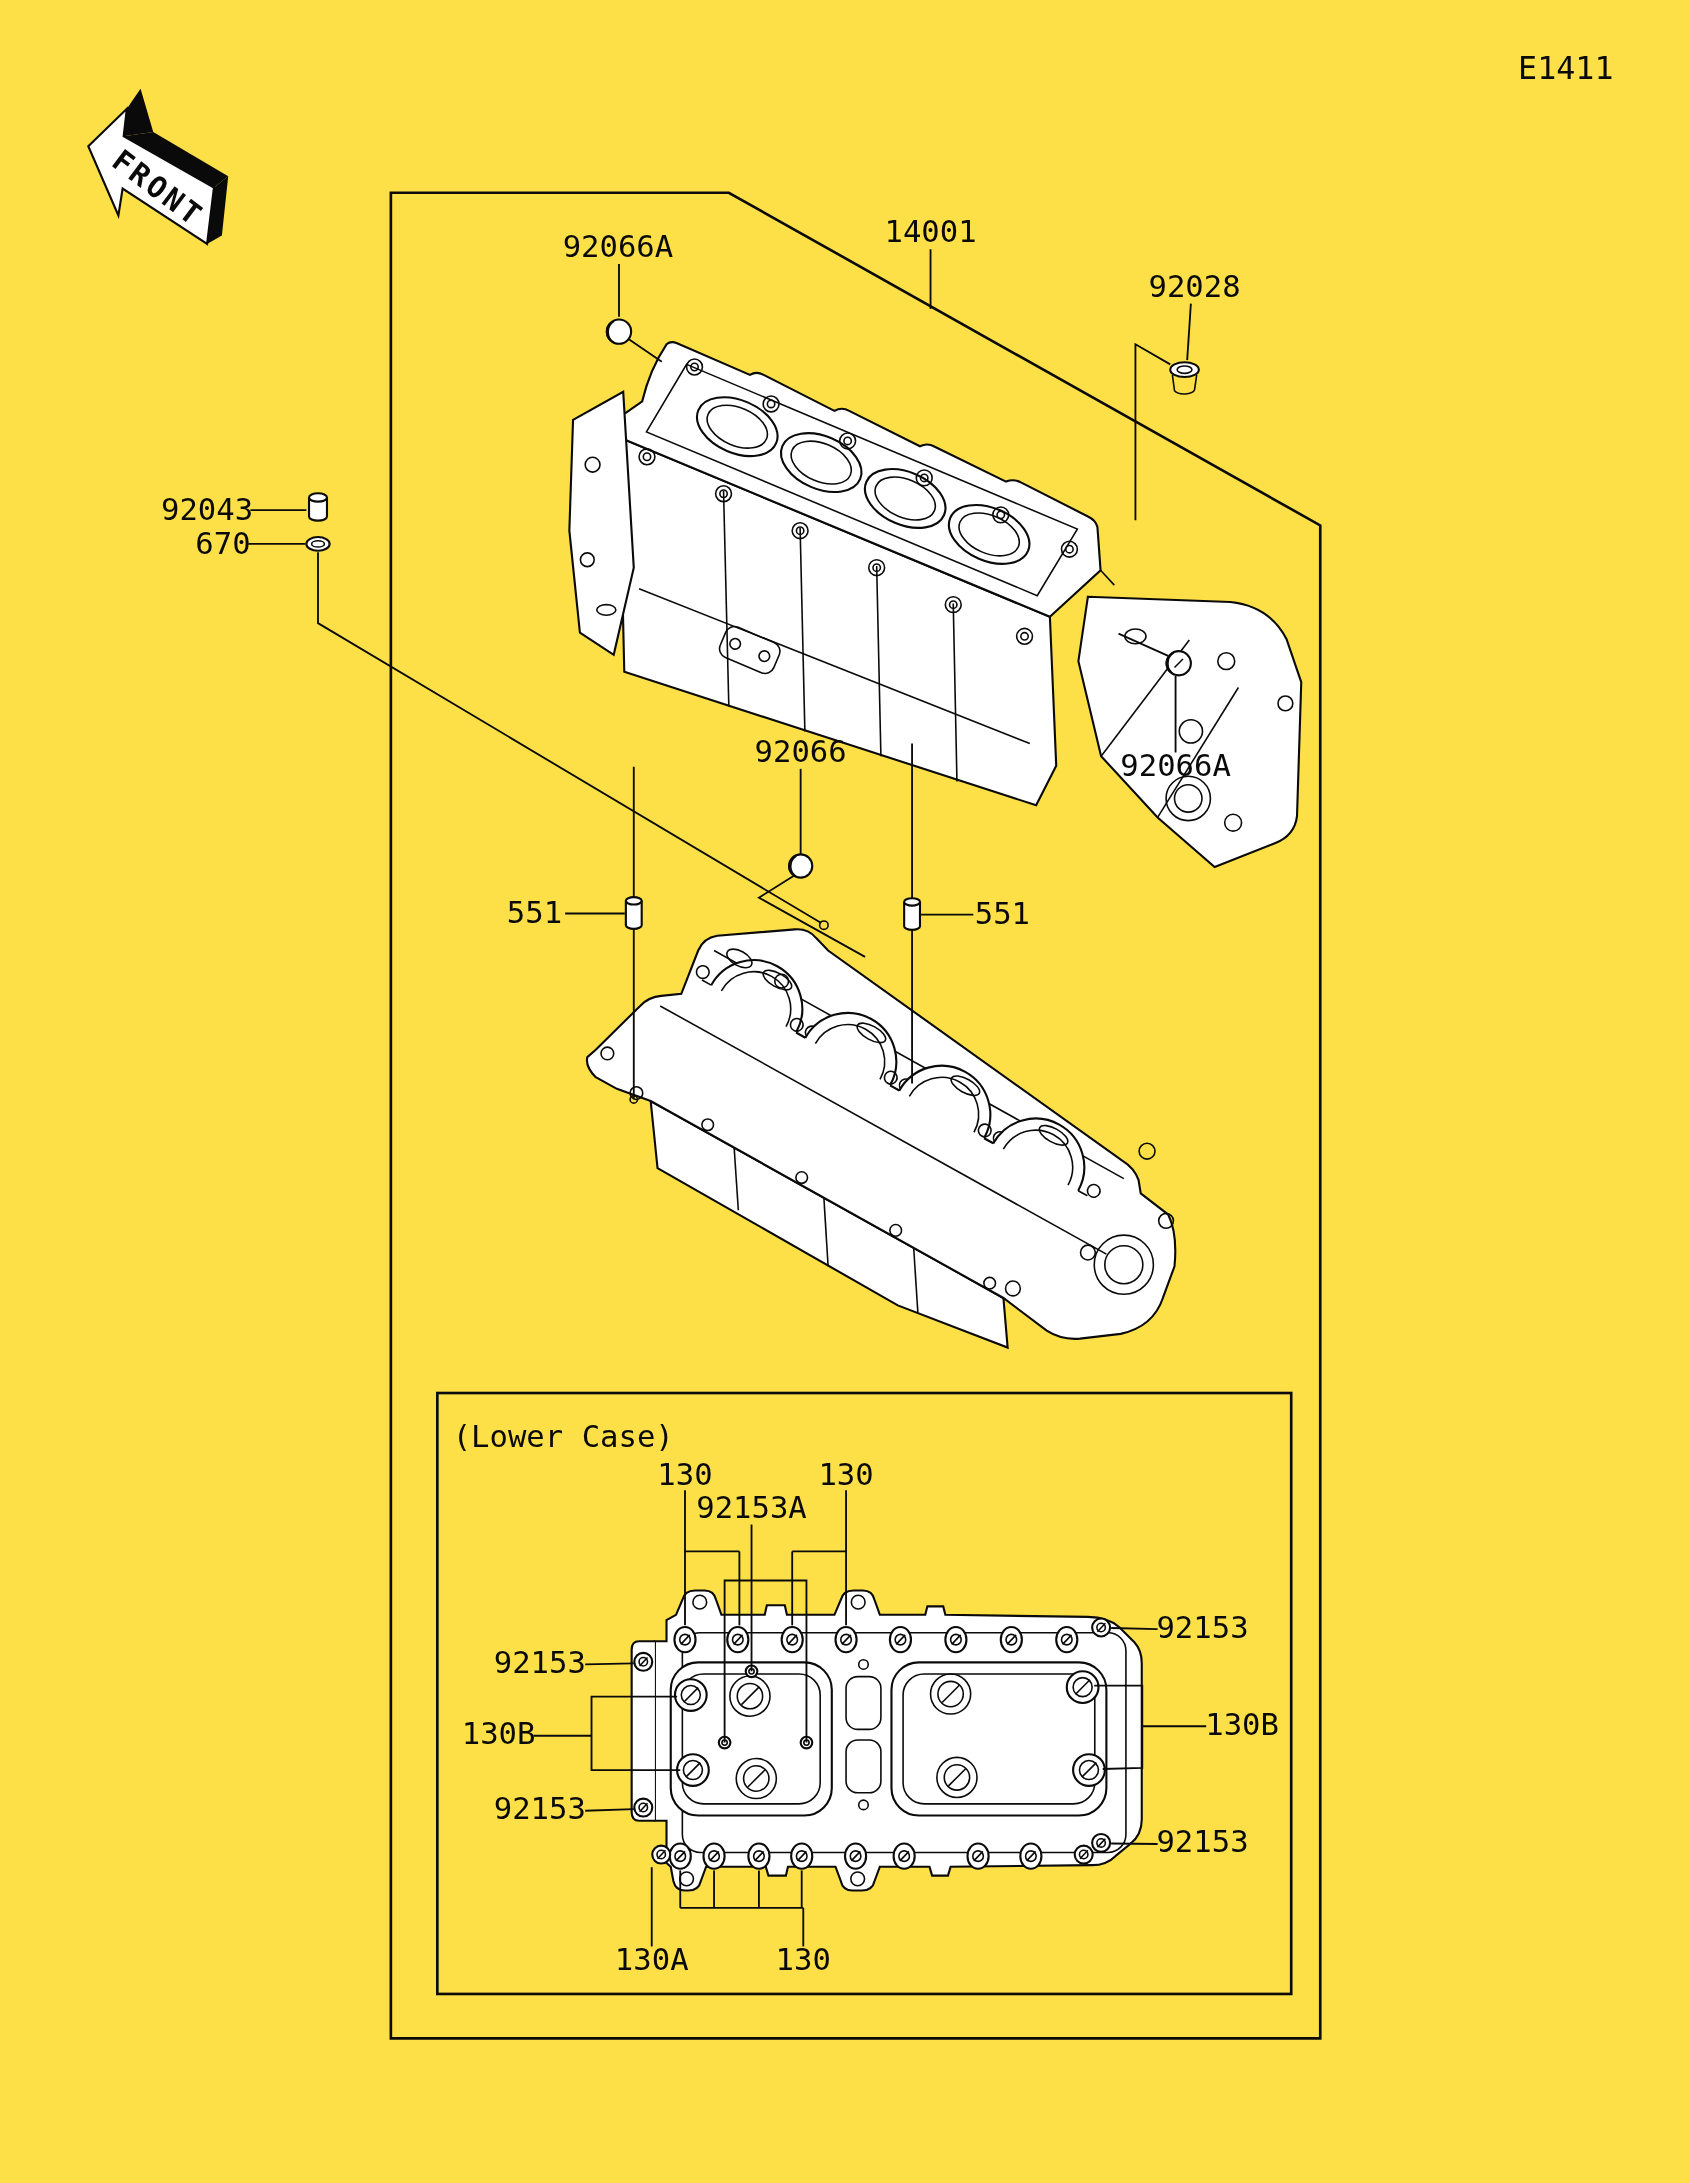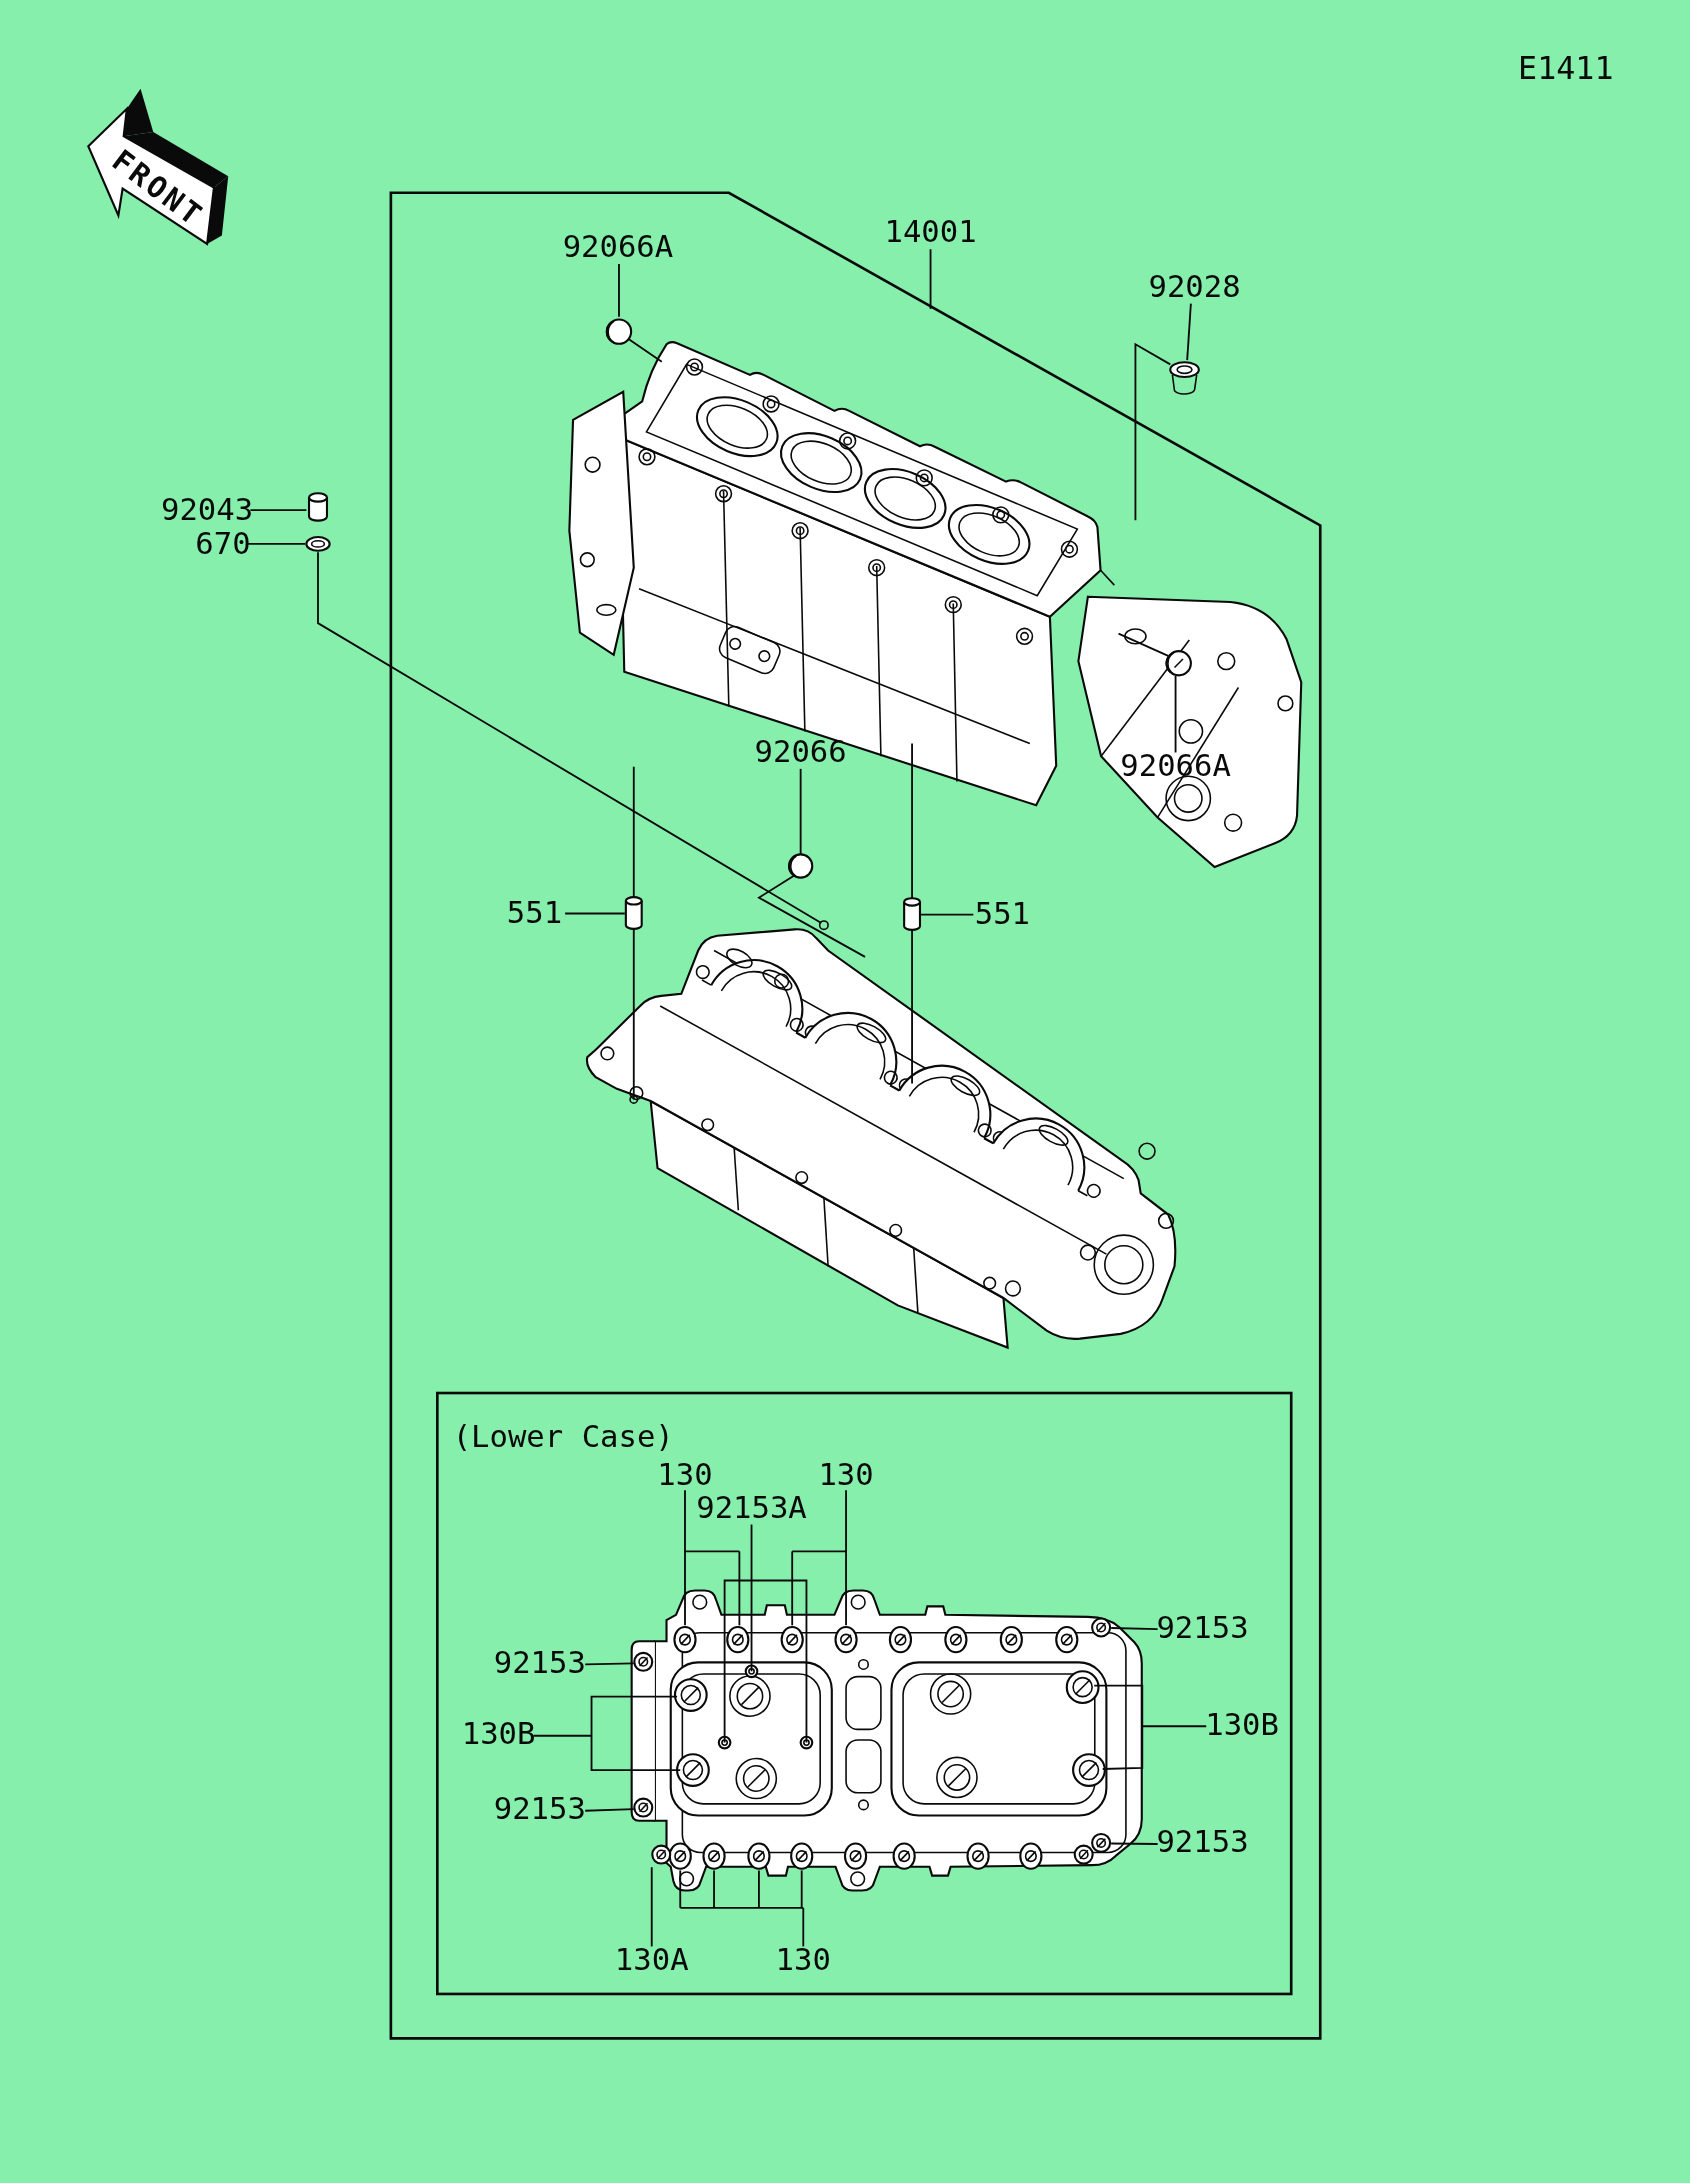--- a/index.html
+++ b/index.html
@@ -1,16 +1,16 @@
 <!DOCTYPE html>
 <html style="font-size:8.5px"><head>
 <meta charset="utf-8">
 <style>
   html,body{margin:0;padding:0;background:#ffffff;}
-  .page{width:1690px;height:2183px;position:relative;background:#86efac;overflow:hidden;}
+  .page{width:1690px;height:2183px;position:relative;background:#fde047;overflow:hidden;}
   svg{display:block;}
   text{font-family:"DejaVu Sans Mono","Liberation Mono",monospace;fill:#0a0a0a;}
   .lbl{font-size:58px;}
   .code{font-size:60px;}
   .title{font-size:58px;}
   .frontTxt{font-size:56px;letter-spacing:6px;font-weight:bold;}
   .ln{stroke:#0a0a0a;stroke-width:3.5;fill:none;}
   .part{stroke:#0a0a0a;stroke-width:4;fill:#ffffff;}
   .partThin{stroke:#0a0a0a;stroke-width:3;fill:none;}
   .box{stroke:#0a0a0a;stroke-width:5;fill:none;}

